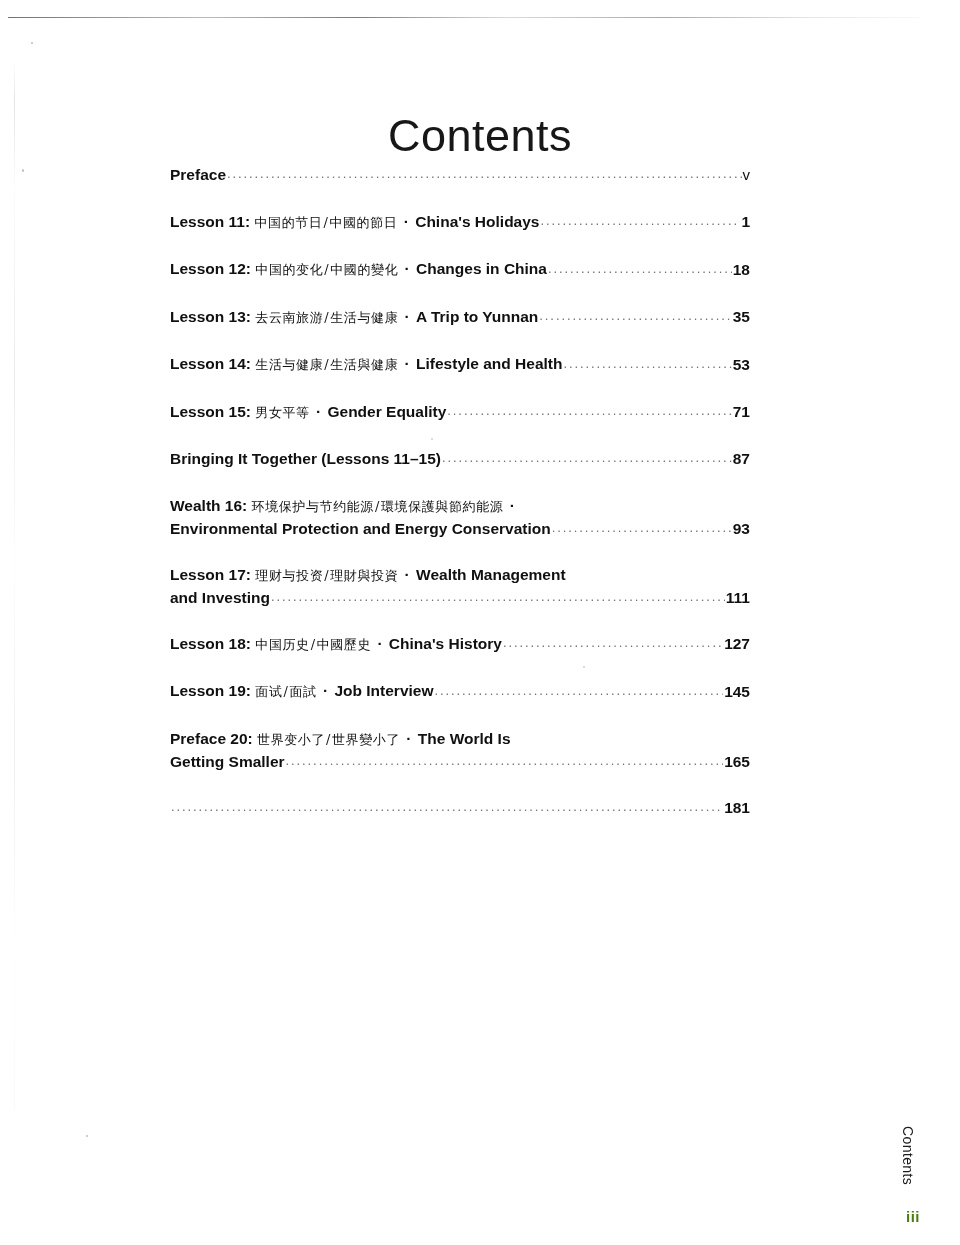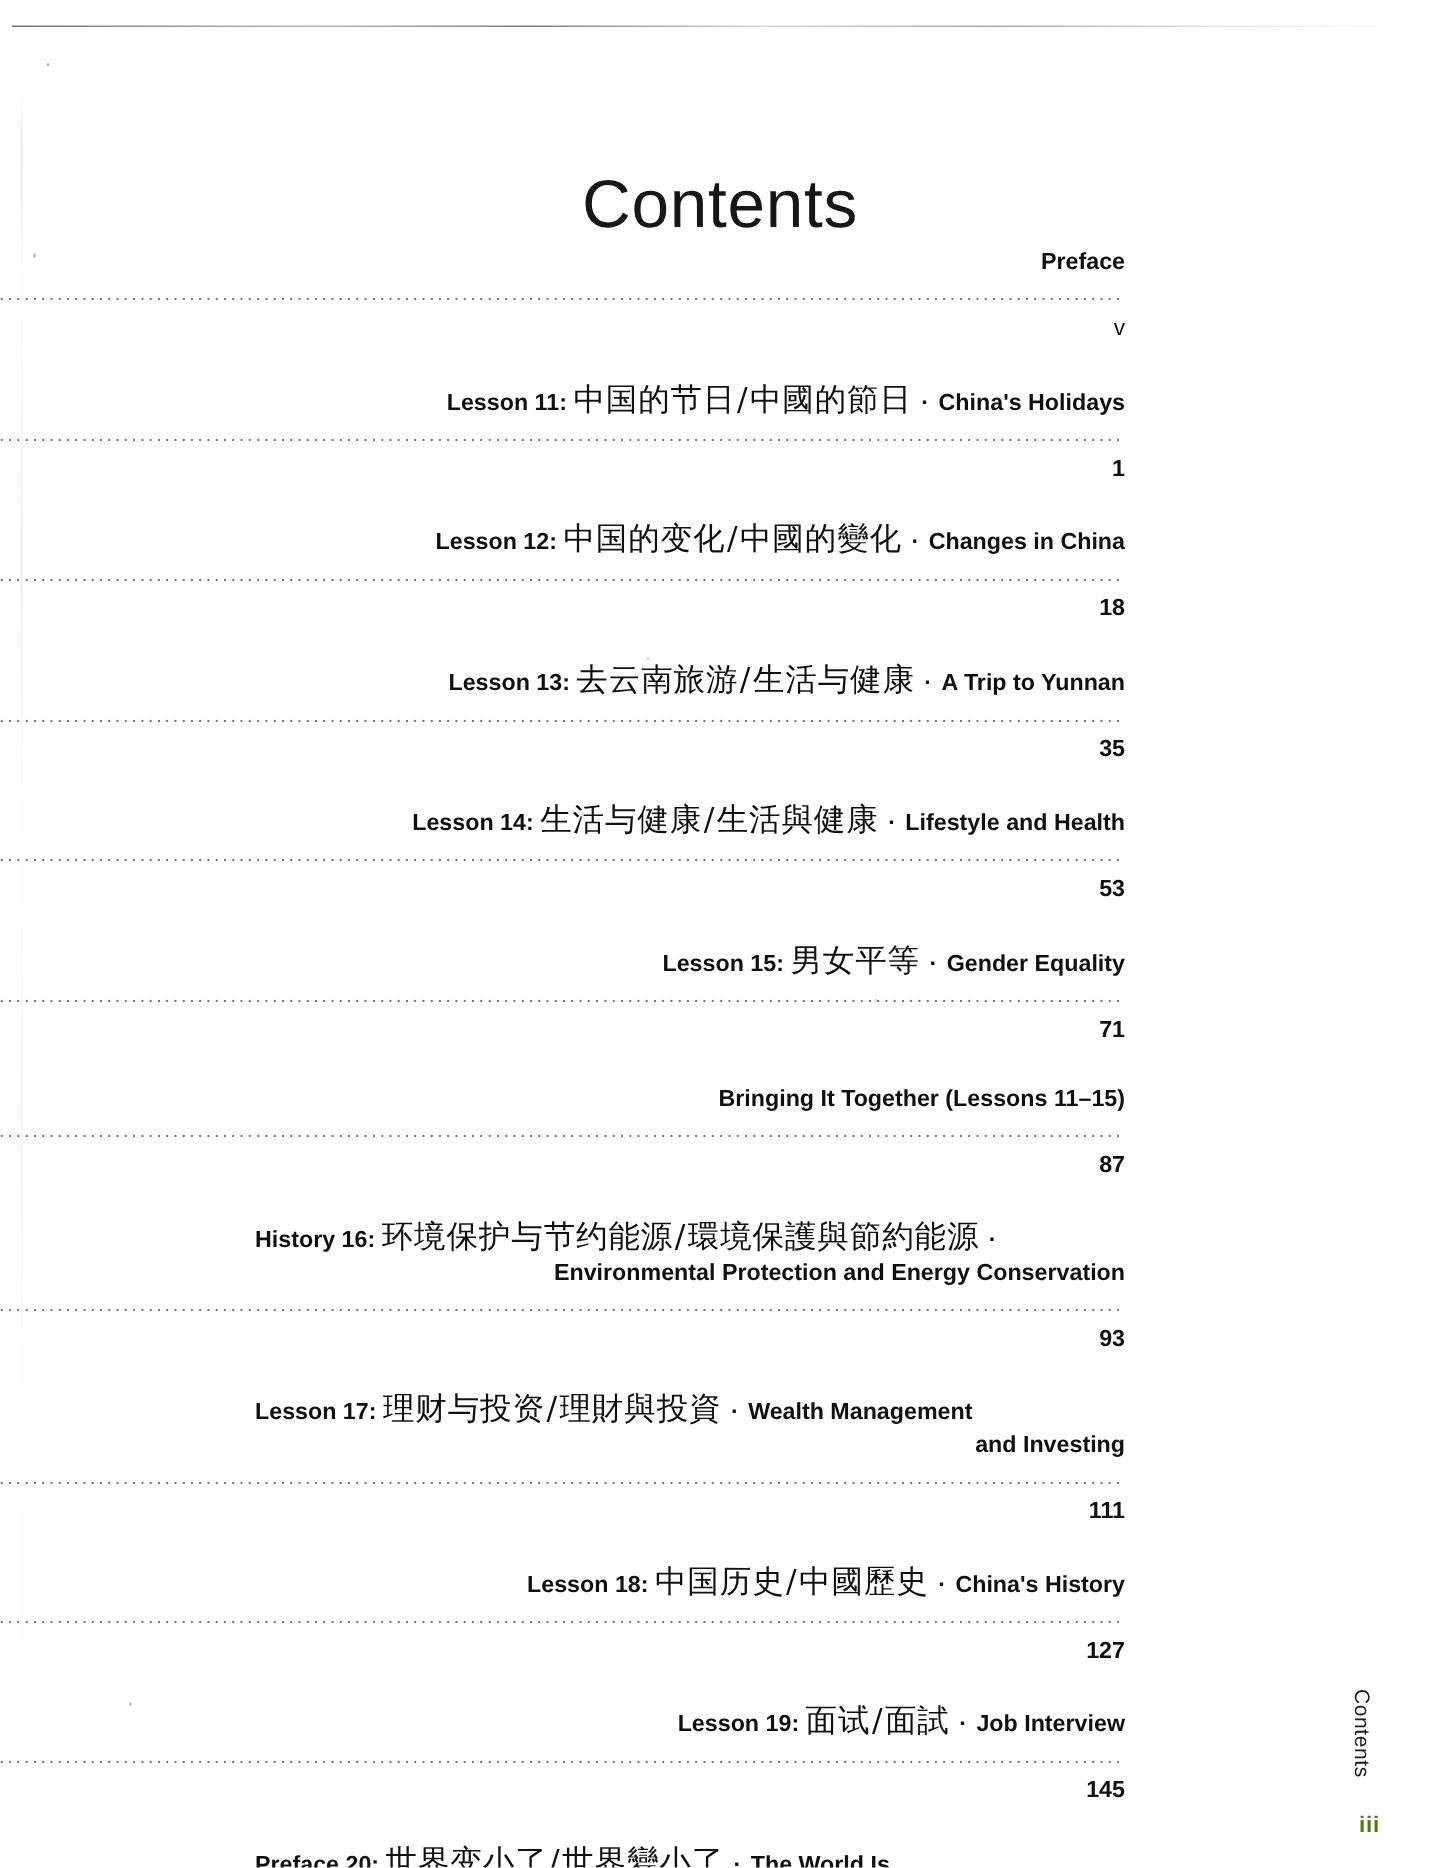--- a/index.html
+++ b/index.html
@@ -83,23 +83,22 @@
     font-weight: bold;
     color: #101010;
   }
   .toc-entry.two-line {
     margin-bottom: 24px;
   }
 
   
   .toc-line {
     display: flex;
-    align-items: flex-end;
+    align-items: center;
     width: 100%;
-    flex-direction: column;
   }
   .toc-text {
     flex: 0 1 auto;
     white-space: nowrap;
   }
   .leader {
     flex: 1 1 auto;
     min-width: 6px;
     overflow: hidden;
     white-space: nowrap;
@@ -123,21 +122,21 @@
   }
   .pagenum.light {
     font-weight: normal;
     font-size: 15px;
   }
 
   
   .cn {
     font-family: "DejaVu Serif", "Liberation Serif", serif;
     font-weight: normal;
-    font-size: 21px;
+    font-size: 13px;
     letter-spacing: 0.6px;
   }
   .sep {
     font-weight: bold;
     padding: 0 2px;
   }
   .slash {
     font-weight: normal;
     padding: 0 1px;
   }
@@ -226,21 +225,21 @@
       </div>
     </div>
     <div class="toc-entry">
       <div class="toc-line">
         <span class="toc-text"><span><span>Bringing It Together (Lessons 11–15)</span></span></span>
         <span class="leader"></span>
         <span class="pagenum">87</span>
       </div>
     </div>
     <div class="toc-entry two-line">
-      <div class="wrap-head"><span><span>History 16: </span><span class="cn">环境保护与节约能源</span><span class="slash cn">/</span><span class="cn">環境保護與節約能源</span><span class="sep"> ·</span></span></div>
+      <div class="wrap-head"><span><span>Wealth 16: </span><span class="cn">环境保护与节约能源</span><span class="slash cn">/</span><span class="cn">環境保護與節約能源</span><span class="sep"> ·</span></span></div>
       <div class="toc-line">
         <span class="toc-text">Environmental Protection and Energy Conservation</span>
         <span class="leader"></span>
         <span class="pagenum">93</span>
       </div>
     </div>
     <div class="toc-entry two-line">
       <div class="wrap-head"><span><span>Lesson 17: </span><span class="cn">理财与投资</span><span class="slash cn">/</span><span class="cn">理財與投資</span><span class="sep"> · </span><span>Wealth Management</span></span></div>
       <div class="toc-line">
         <span class="toc-text">and Investing</span>

